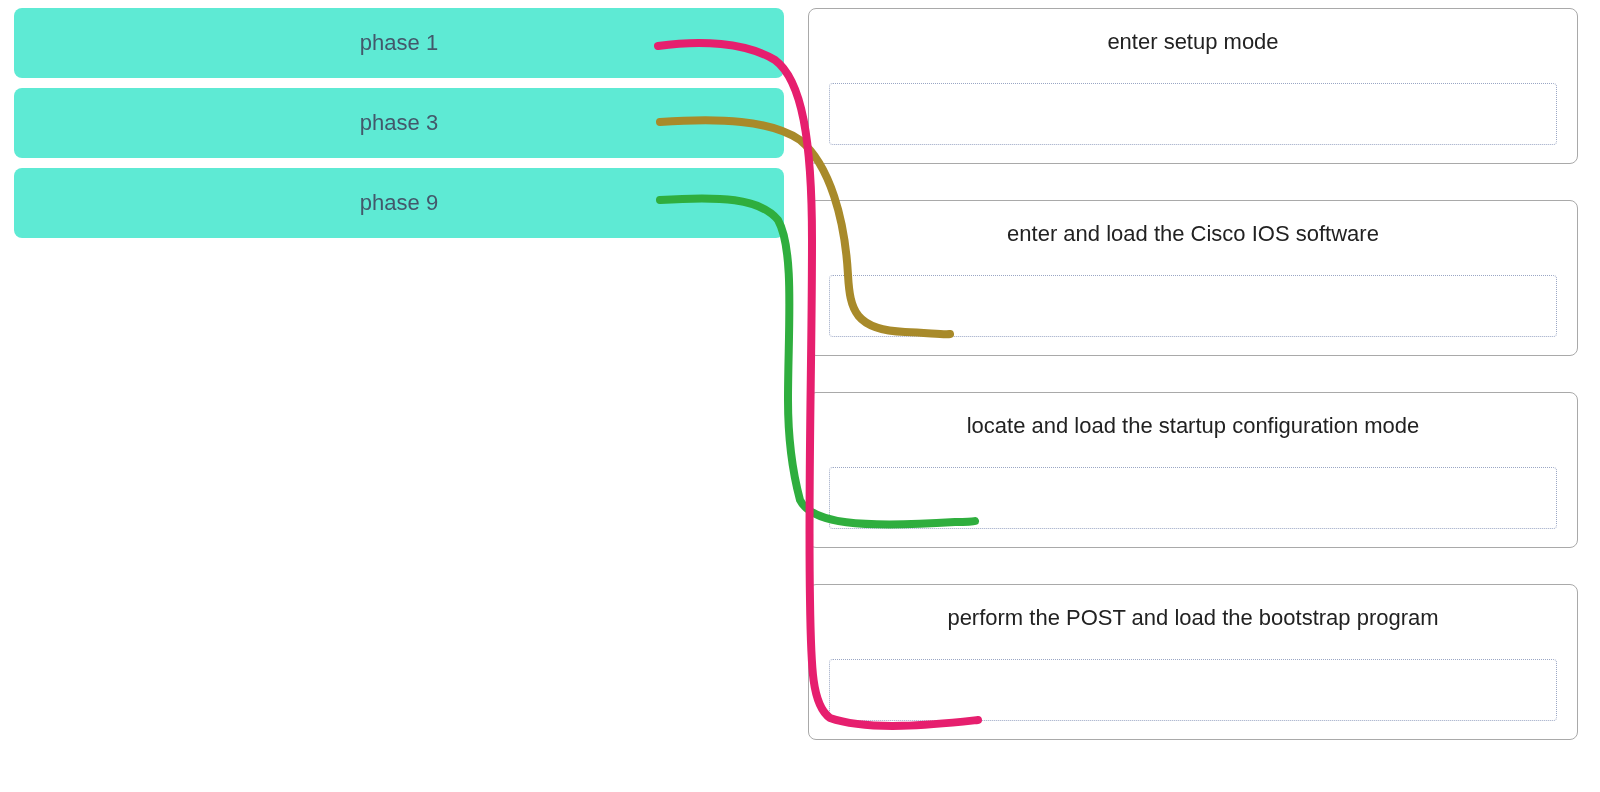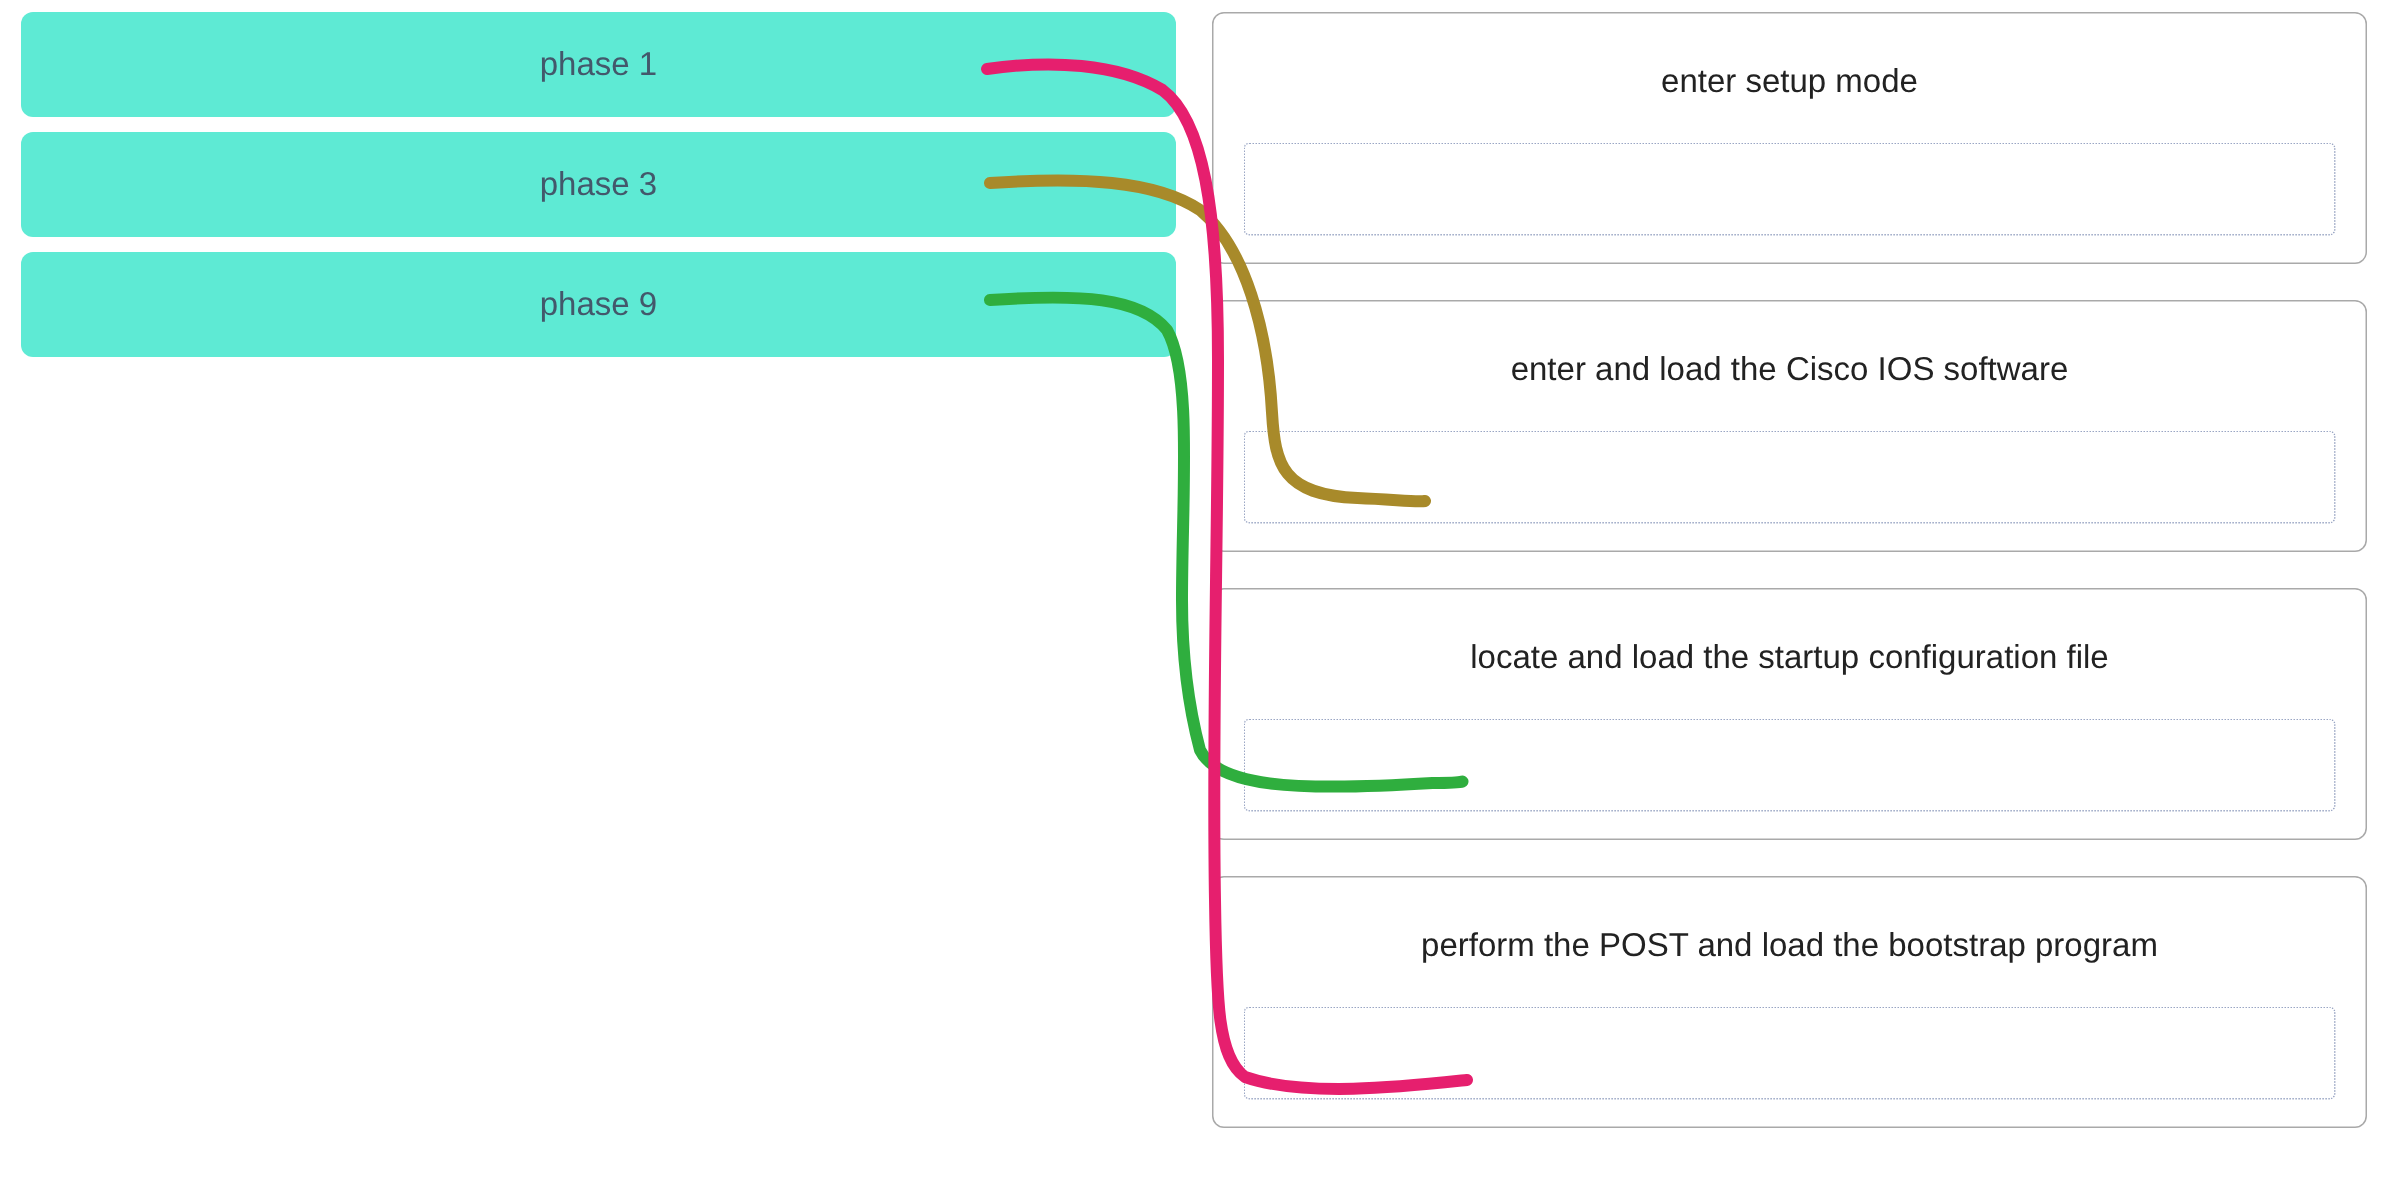--- a/index.html
+++ b/index.html
@@ -1,21 +1,21 @@
 <!DOCTYPE html>
 <html><head>
 <meta charset="utf-8">
 <style>
   *{box-sizing:border-box;margin:0;padding:0}
   body{font-family:Arial,Helvetica,sans-serif;background:#fff;width:1600px;height:792px;position:relative;overflow:hidden}
   .wrap{position:relative;width:100%;height:100%}
   
   .phase{position:absolute;left:14px;width:770px;height:70px;background:#5eead4;border-radius:8px;display:flex;align-items:center;justify-content:center;color:#43586b;font-size:22px}
   
-  .target{position:absolute;left:808px;width:770px;border:1px solid #a9a9a9;border-radius:8px;background:#fff;padding:32px 20px 18px 20px;display:flex;flex-direction:column;align-items:center}
+  .target{position:absolute;left:808px;width:770px;border:1px solid #a9a9a9;border-radius:8px;background:#fff;padding:20px 20px 18px 20px;display:flex;flex-direction:column;align-items:center}
   .target .title{color:#222;font-size:22px;margin-bottom:28px;text-align:center}
   .dropzone{width:100%;height:62px;border:1px dotted #9aa6c4;border-radius:4px;background:#fff}
   
   svg.links{position:absolute;left:0;top:0;width:1600px;height:792px;pointer-events:none}
   .stroke{fill:none;stroke-width:8;stroke-linecap:round;stroke-linejoin:round}
 </style>
 </head>
 <body>
 
 <div class="wrap">
@@ -32,21 +32,21 @@
 
   <div class="target" style="top:8px">
     <div class="title">enter setup mode</div>
     <div class="dropzone"></div>
   </div>
   <div class="target" style="top:200px">
     <div class="title">enter and load the Cisco IOS software</div>
     <div class="dropzone"></div>
   </div>
   <div class="target" style="top:392px">
-    <div class="title">locate and load the startup configuration file</div>
+    <div class="title">locate and load the startup configuration mode</div>
     <div class="dropzone"></div>
   </div>
   <div class="target" style="top:584px">
     <div class="title">perform the POST and load the bootstrap program</div>
     <div class="dropzone"></div>
   </div>
 
   <svg class="links">
 
     <path class="stroke" d="M660,122 C720,118 770,120 800,140

